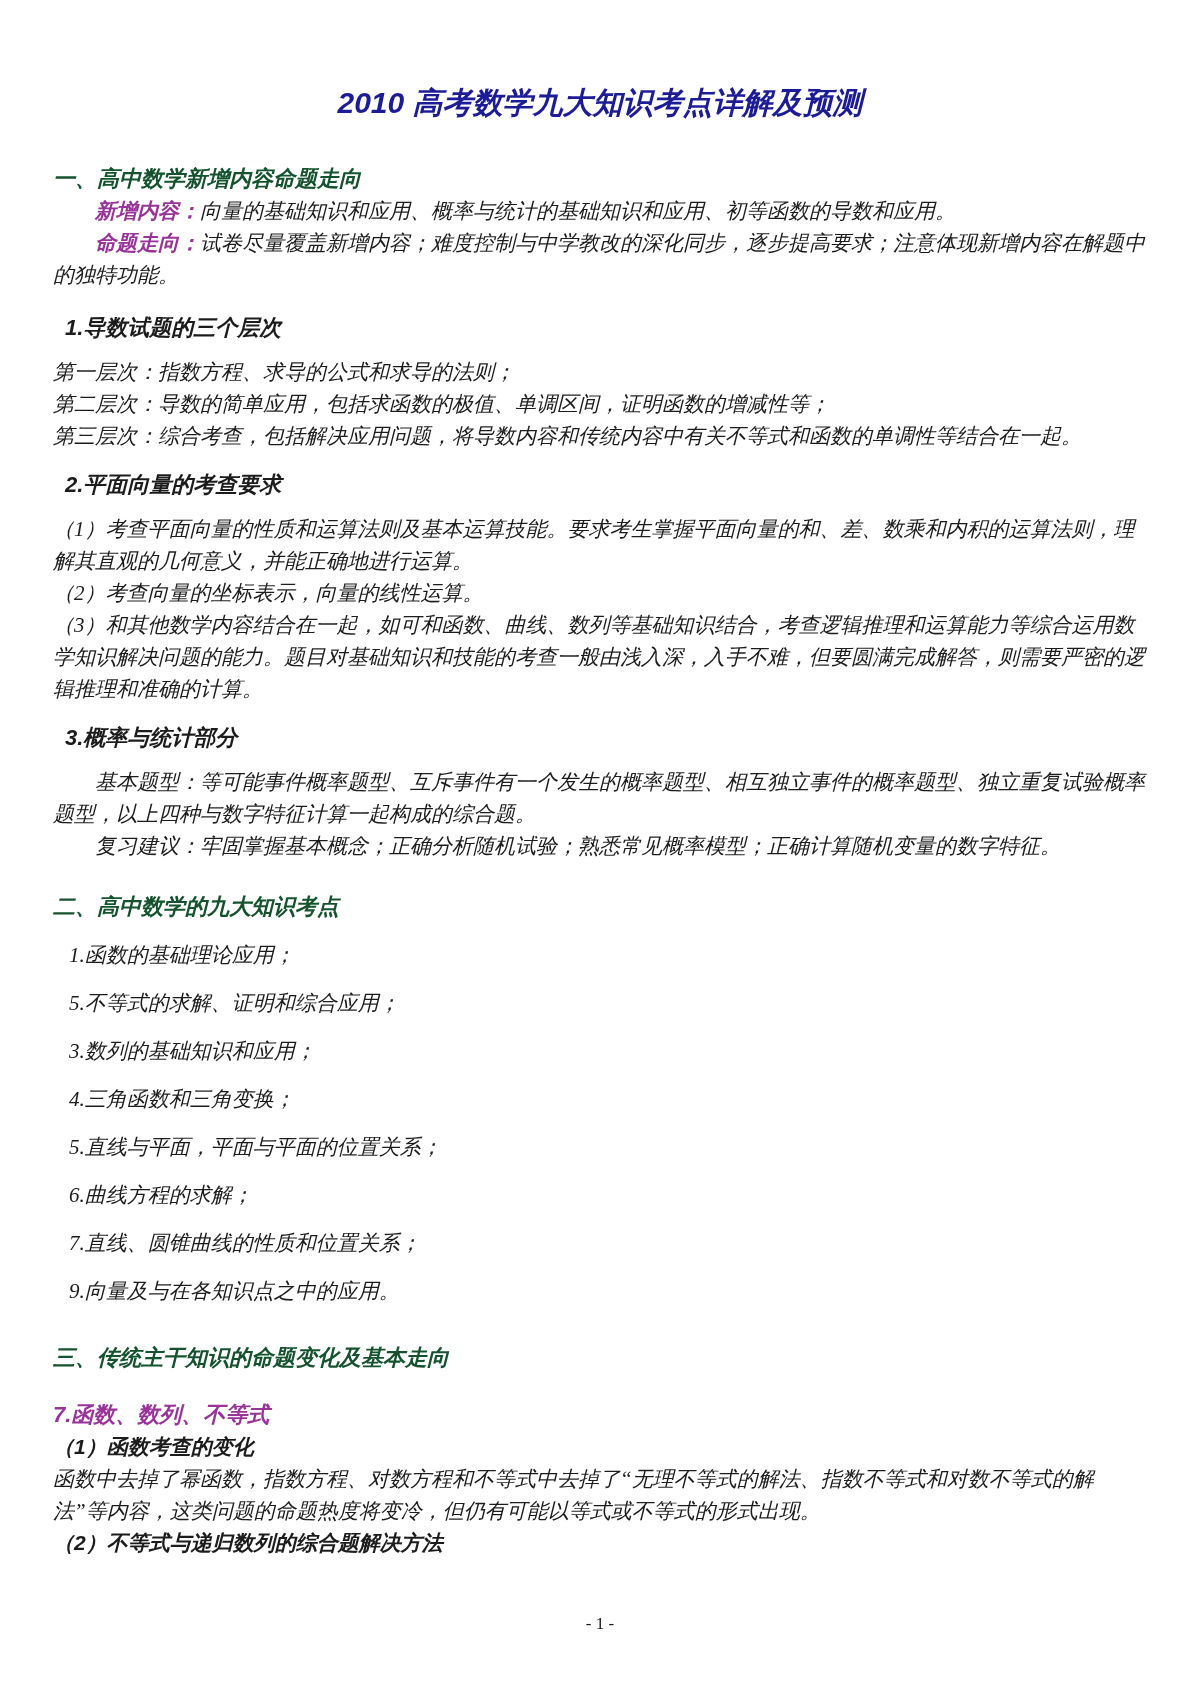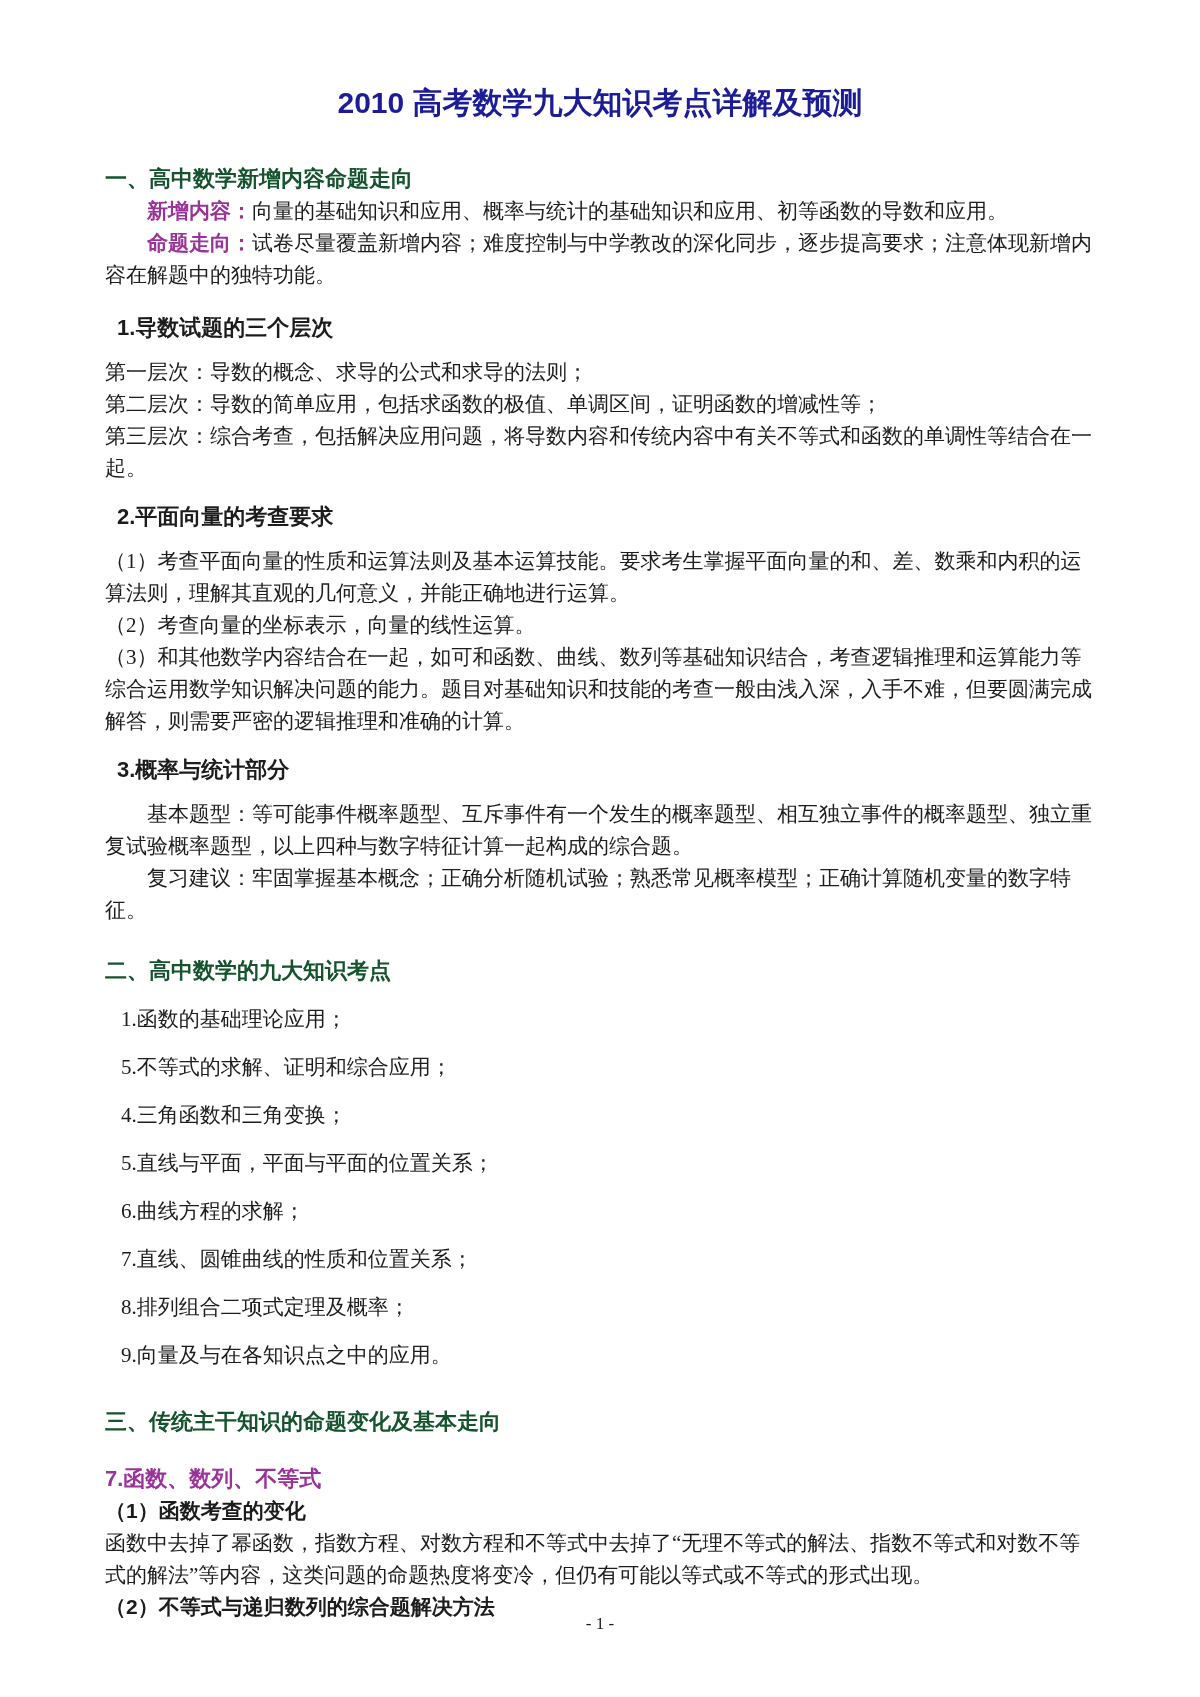--- a/index.html
+++ b/index.html
@@ -12,21 +12,22 @@
     width: 1200px;
     height: 1697px;
     background: #ffffff;
     overflow: hidden;
     font-family: "Liberation Serif", "DejaVu Serif", serif;
     font-size: 21px;
     line-height: 32px;
     color: #1c1c1c;
   }
   .content {
-    padding: 0 105px;
+    padding: 0 53px;
+    font-style: italic;
   }
   .doc-title {
     margin: 0;
     padding-top: 84px;
     text-align: center;
     font-family: "Liberation Sans", "DejaVu Sans", sans-serif;
     font-weight: bold;
     font-size: 30px;
     line-height: 38px;
     color: #1c1c96;
@@ -102,43 +103,43 @@
   <div class="content">
 
     <h1 class="doc-title">2010 高考数学九大知识考点详解及预测</h1>
 
     <h2 class="sec-head s1-head">一、高中数学新增内容命题走向</h2>
 
     <p class="body-line indent2 mt-para"><span class="lead-purple">新增内容：</span><span>向量的基础知识和应用、概率与统计的基础知识和应用、初等函数的导数和应用。</span></p>
     <p class="body-line indent2"><span class="lead-purple">命题走向：</span><span>试卷尽量覆盖新增内容；难度控制与中学教改的深化同步，逐步提高要求；注意体现新增内容在解题中的独特功能。</span></p>
 
     <h3 class="sub-head mt-sub1">1.导数试题的三个层次</h3>
-    <p class="body-line">第一层次：导数的概念、求导的公式和求导的法则；</p>
+    <p class="body-line">第一层次：指数方程、求导的公式和求导的法则；</p>
     <p class="body-line">第二层次：导数的简单应用，包括求函数的极值、单调区间，证明函数的增减性等；</p>
     <p class="body-line">第三层次：综合考查，包括解决应用问题，将导数内容和传统内容中有关不等式和函数的单调性等结合在一起。</p>
 
     <h3 class="sub-head mt-sub2">2.平面向量的考查要求</h3>
     <p class="body-line">（1）考查平面向量的性质和运算法则及基本运算技能。要求考生掌握平面向量的和、差、数乘和内积的运算法则，理解其直观的几何意义，并能正确地进行运算。</p>
     <p class="body-line">（2）考查向量的坐标表示，向量的线性运算。</p>
     <p class="body-line">（3）和其他数学内容结合在一起，如可和函数、曲线、数列等基础知识结合，考查逻辑推理和运算能力等综合运用数学知识解决问题的能力。题目对基础知识和技能的考查一般由浅入深，入手不难，但要圆满完成解答，则需要严密的逻辑推理和准确的计算。</p>
 
     <h3 class="sub-head mt-sub3">3.概率与统计部分</h3>
     <p class="body-line indent2">基本题型：等可能事件概率题型、互斥事件有一个发生的概率题型、相互独立事件的概率题型、独立重复试验概率题型，以上四种与数字特征计算一起构成的综合题。</p>
     <p class="body-line indent2">复习建议：牢固掌握基本概念；正确分析随机试验；熟悉常见概率模型；正确计算随机变量的数字特征。</p>
 
     <h2 class="sec-head s2-head">二、高中数学的九大知识考点</h2>
 
     <div class="list-block mt-list">
       <p class="body-line">1.函数的基础理论应用；</p>
       <p class="body-line">5.不等式的求解、证明和综合应用；</p>
+      <p class="body-line">3.数列的基础知识和应用；</p>
       <p class="body-line">4.三角函数和三角变换；</p>
       <p class="body-line">5.直线与平面，平面与平面的位置关系；</p>
       <p class="body-line">6.曲线方程的求解；</p>
       <p class="body-line">7.直线、圆锥曲线的性质和位置关系；</p>
-      <p class="body-line">8.排列组合二项式定理及概率；</p>
       <p class="body-line">9.向量及与在各知识点之中的应用。</p>
     </div>
 
     <h2 class="sec-head s3-head">三、传统主干知识的命题变化及基本走向</h2>
 
     <h3 class="purple-head mt-s3sub">7.函数、数列、不等式</h3>
 
     <h4 class="point-head">（1）函数考查的变化</h4>
     <p class="body-line">函数中去掉了幂函数，指数方程、对数方程和不等式中去掉了“无理不等式的解法、指数不等式和对数不等式的解法”等内容，这类问题的命题热度将变冷，但仍有可能以等式或不等式的形式出现。</p>
     <h4 class="point-head">（2）不等式与递归数列的综合题解决方法</h4>

